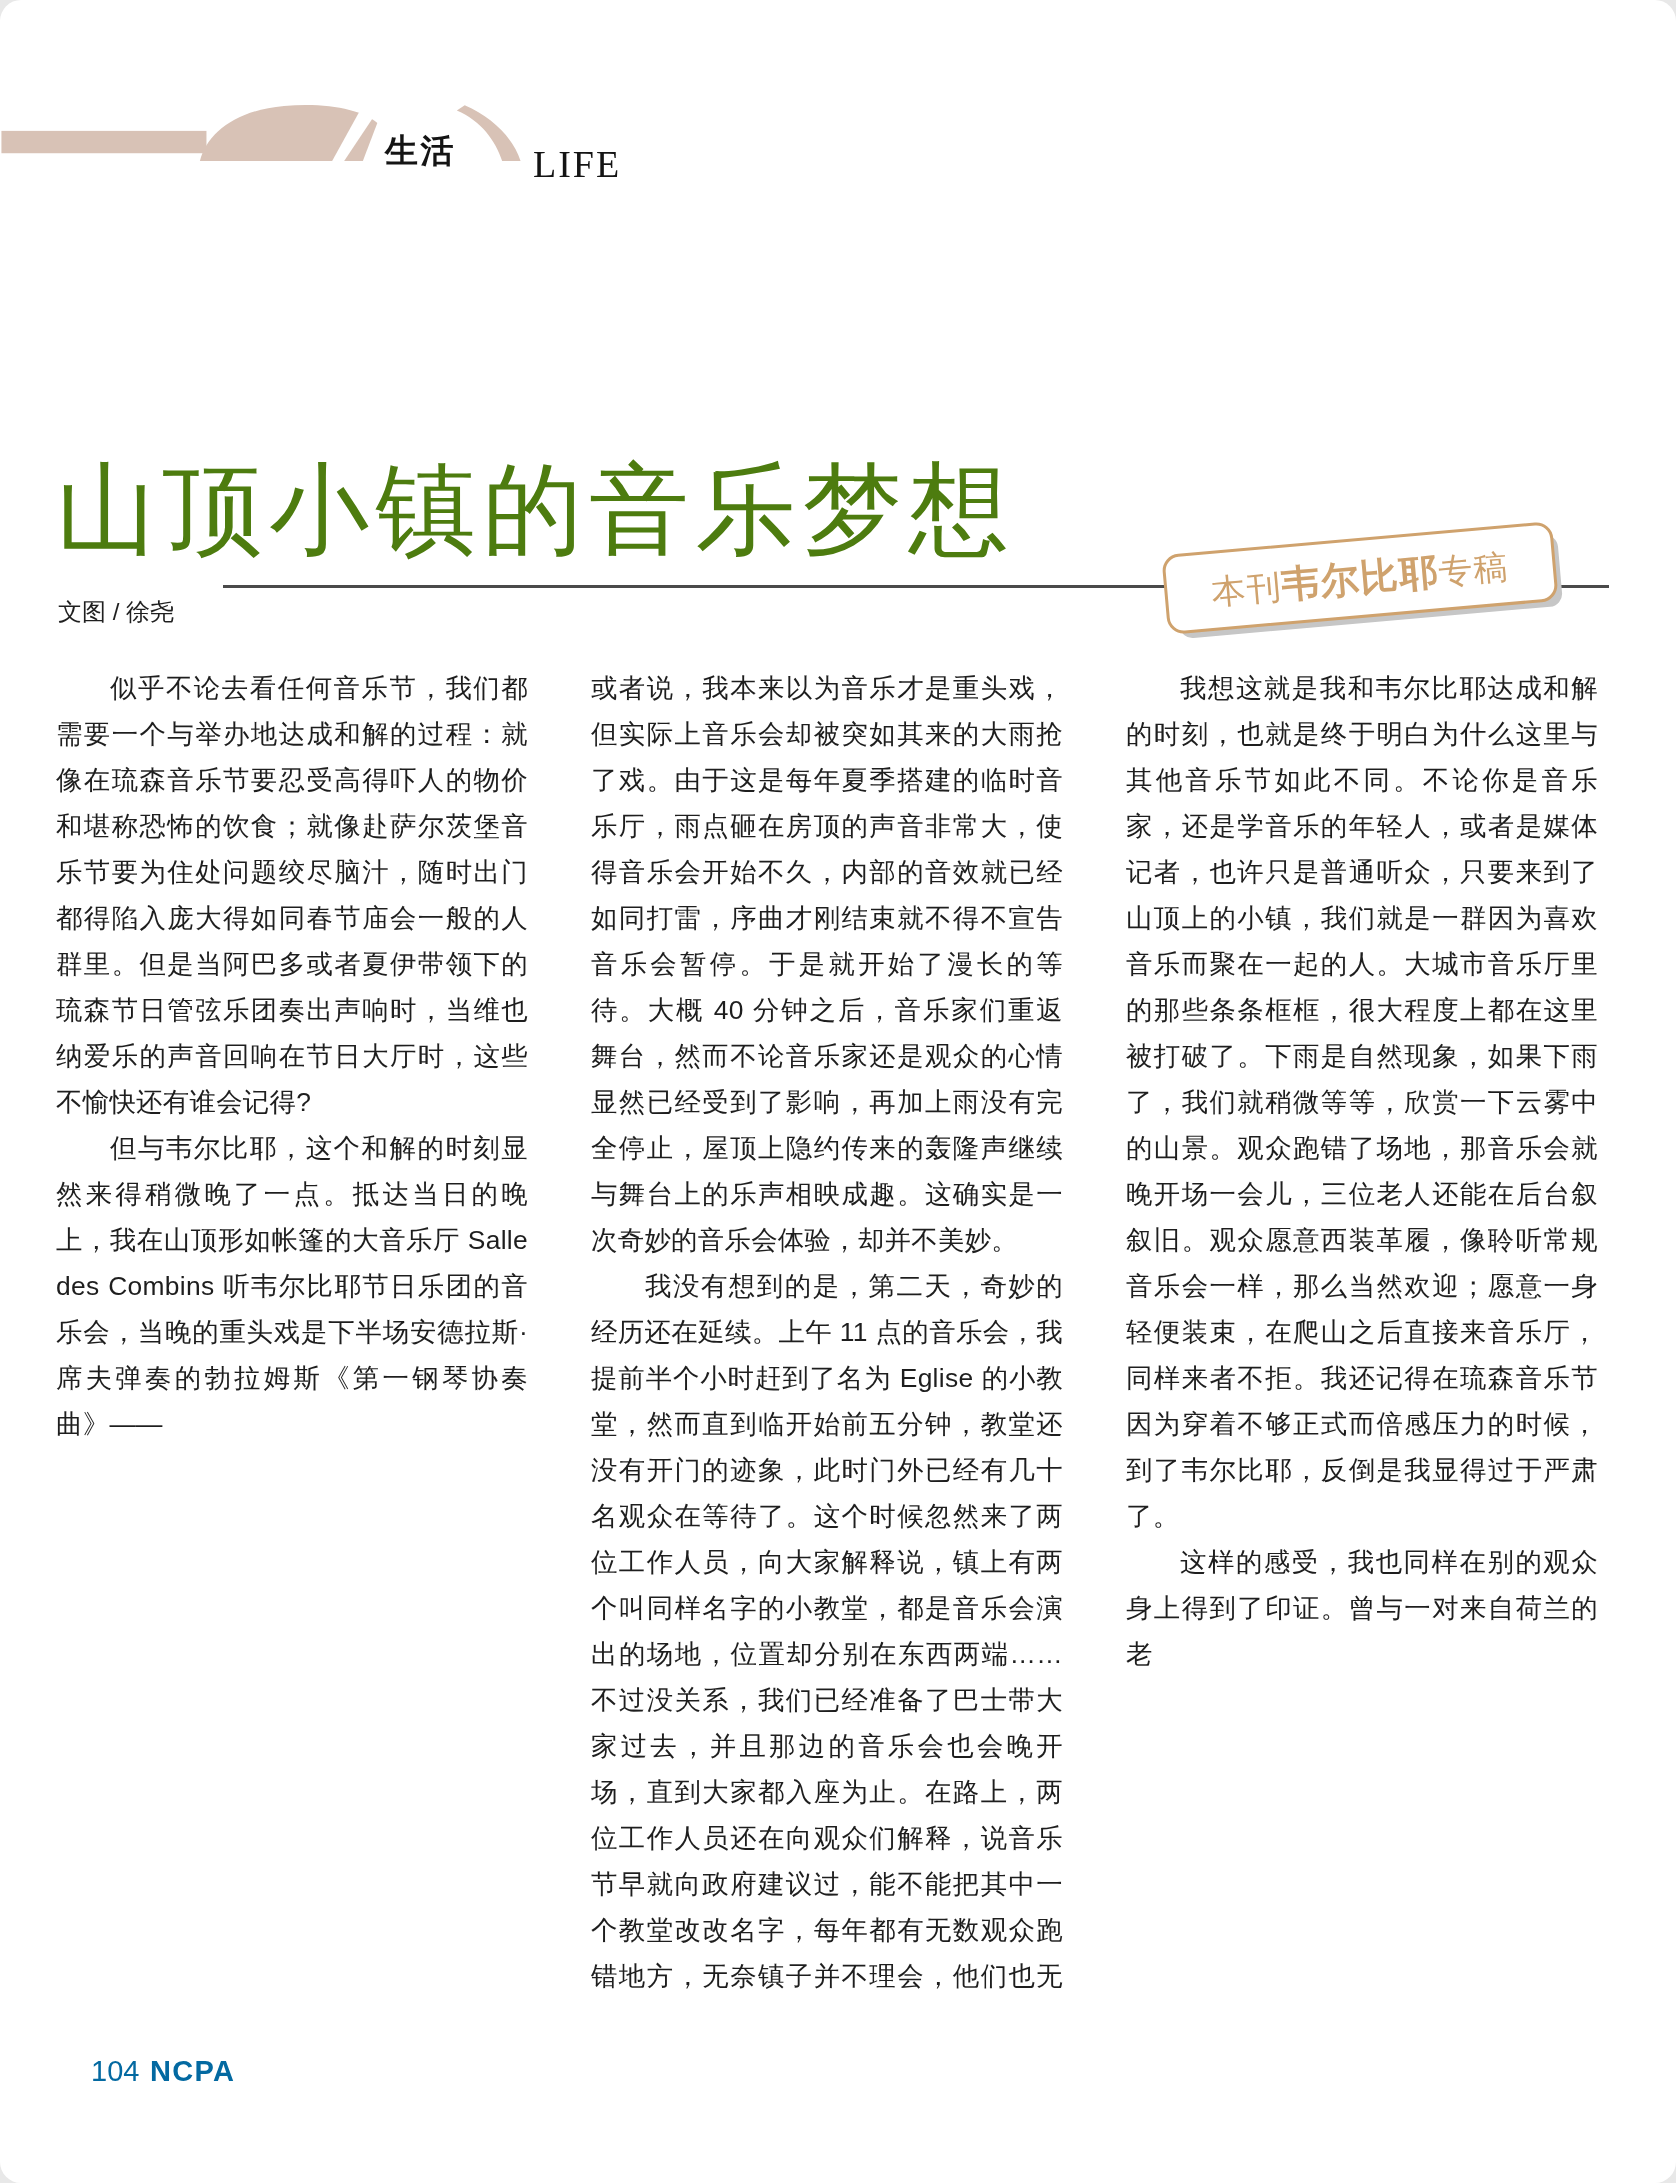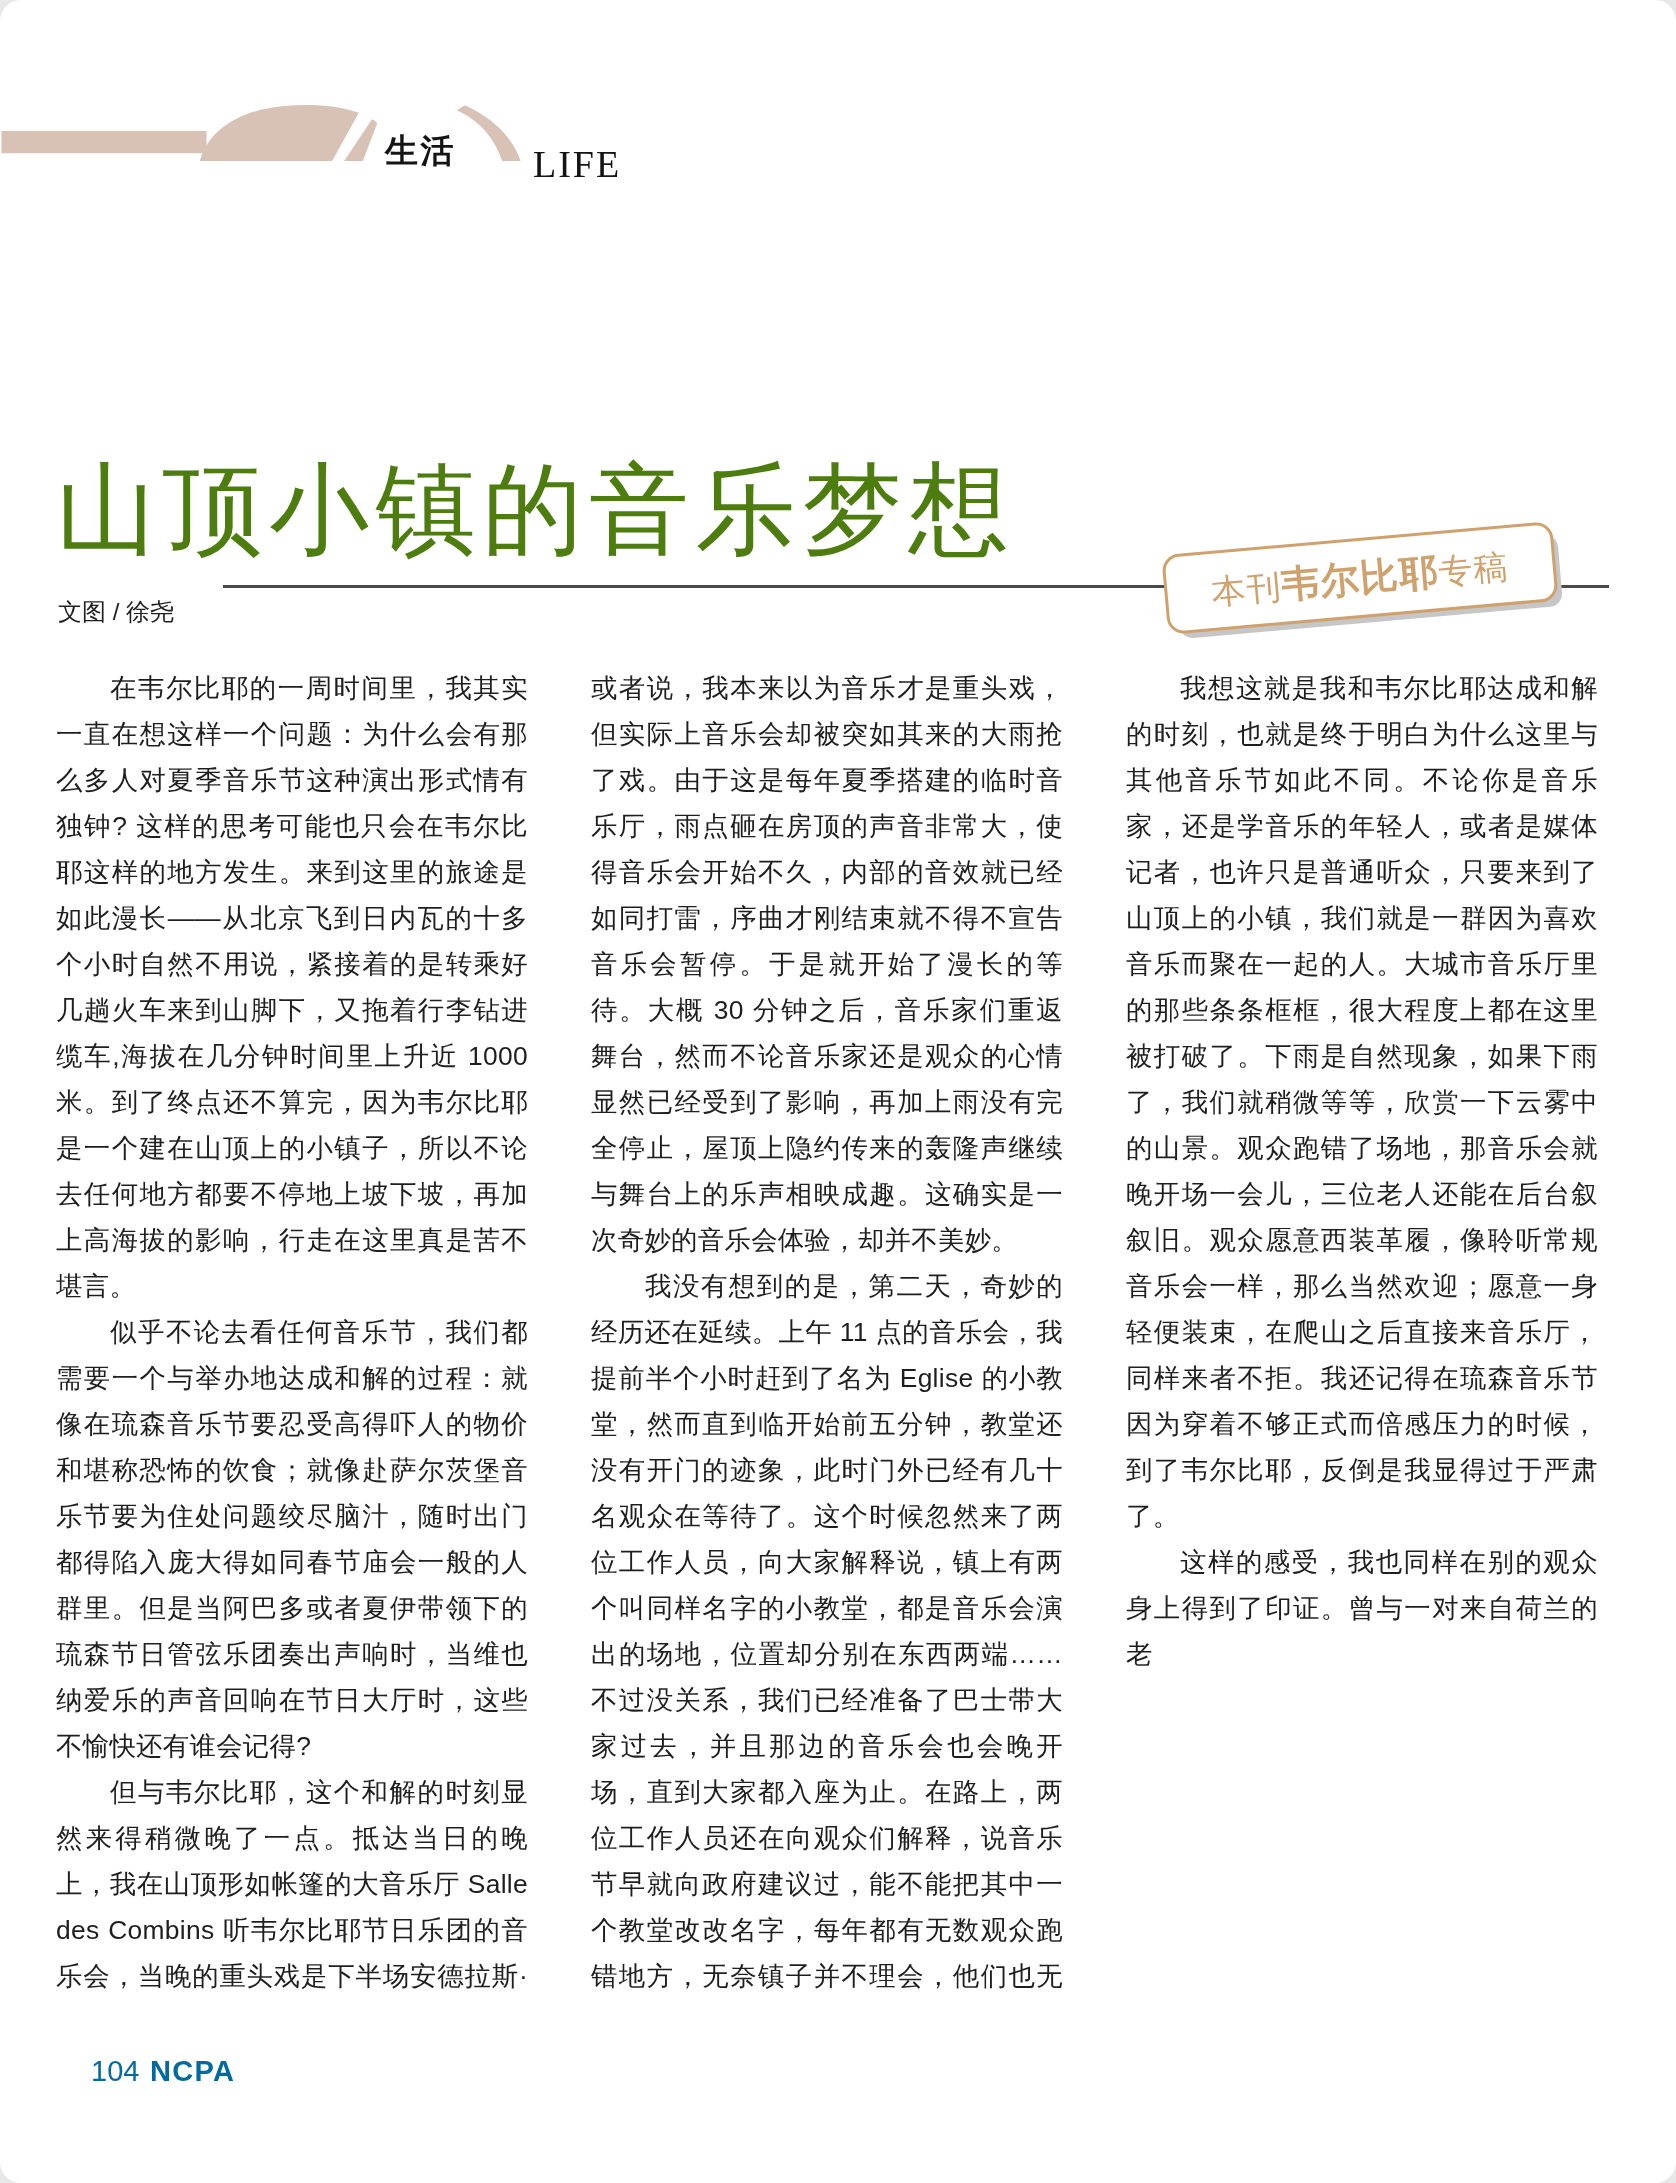--- a/index.html
+++ b/index.html
@@ -62,26 +62,25 @@
 
   <div class="byline">文图 / 徐尧</div>
   <div class="rule"></div>
 
   <div class="badge">
     <div class="badge-text"><span>本刊</span><span class="hl">韦尔比耶</span><span>专稿</span></div>
   </div>
 
   <div class="body-columns">
       <div class="col">
-        <p class="para indent">在韦尔比耶的一周时间里，我其实一直在想这样一个问题：为什么会有那么多人对夏季音乐节这种演出形式情有独钟? 这样的思考可能也只会在韦尔比耶这样的地方发生。来到这里的旅途是如此漫长——从北京飞到日内瓦的十多个小时自然不用说，紧接着的是转乘好几趟火车来到山脚下，又拖着行李钻进缆车,海拔在几分钟时间里上升近 1000 米。到了终点还不算完，因为韦尔比耶是一个建在山顶上的小镇子，所以不论去任何地方都要不停地上坡下坡，再加上高海拔的影响，行走在这里真是苦不堪言。</p>
         <p class="para indent">似乎不论去看任何音乐节，我们都需要一个与举办地达成和解的过程：就像在琉森音乐节要忍受高得吓人的物价和堪称恐怖的饮食；就像赴萨尔茨堡音乐节要为住处问题绞尽脑汁，随时出门都得陷入庞大得如同春节庙会一般的人群里。但是当阿巴多或者夏伊带领下的琉森节日管弦乐团奏出声响时，当维也纳爱乐的声音回响在节日大厅时，这些不愉快还有谁会记得?</p>
         <p class="para indent">但与韦尔比耶，这个和解的时刻显然来得稍微晚了一点。抵达当日的晚上，我在山顶形如帐篷的大音乐厅 Salle des Combins 听韦尔比耶节日乐团的音乐会，当晚的重头戏是下半场安德拉斯·席夫弹奏的勃拉姆斯《第一钢琴协奏曲》——</p>
       </div>
       <div class="col">
-        <p class="para">或者说，我本来以为音乐才是重头戏，但实际上音乐会却被突如其来的大雨抢了戏。由于这是每年夏季搭建的临时音乐厅，雨点砸在房顶的声音非常大，使得音乐会开始不久，内部的音效就已经如同打雷，序曲才刚结束就不得不宣告音乐会暂停。于是就开始了漫长的等待。大概 30 分钟之后，音乐家们重返舞台，然而不论音乐家还是观众的心情显然已经受到了影响，再加上雨没有完全停止，屋顶上隐约传来的轰隆声继续与舞台上的乐声相映成趣。这确实是一次奇妙的音乐会体验，却并不美妙。</p>
+        <p class="para">或者说，我本来以为音乐才是重头戏，但实际上音乐会却被突如其来的大雨抢了戏。由于这是每年夏季搭建的临时音乐厅，雨点砸在房顶的声音非常大，使得音乐会开始不久，内部的音效就已经如同打雷，序曲才刚结束就不得不宣告音乐会暂停。于是就开始了漫长的等待。大概 40 分钟之后，音乐家们重返舞台，然而不论音乐家还是观众的心情显然已经受到了影响，再加上雨没有完全停止，屋顶上隐约传来的轰隆声继续与舞台上的乐声相映成趣。这确实是一次奇妙的音乐会体验，却并不美妙。</p>
         <p class="para indent">我没有想到的是，第二天，奇妙的经历还在延续。上午 11 点的音乐会，我提前半个小时赶到了名为 Eglise 的小教堂，然而直到临开始前五分钟，教堂还没有开门的迹象，此时门外已经有几十名观众在等待了。这个时候忽然来了两位工作人员，向大家解释说，镇上有两个叫同样名字的小教堂，都是音乐会演出的场地，位置却分别在东西两端……不过没关系，我们已经准备了巴士带大家过去，并且那边的音乐会也会晚开场，直到大家都入座为止。在路上，两位工作人员还在向观众们解释，说音乐节早就向政府建议过，能不能把其中一个教堂改改名字，每年都有无数观众跑错地方，无奈镇子并不理会，他们也无能为力。</p>
       </div>
       <div class="col">
         <p class="para indent">我想这就是我和韦尔比耶达成和解的时刻，也就是终于明白为什么这里与其他音乐节如此不同。不论你是音乐家，还是学音乐的年轻人，或者是媒体记者，也许只是普通听众，只要来到了山顶上的小镇，我们就是一群因为喜欢音乐而聚在一起的人。大城市音乐厅里的那些条条框框，很大程度上都在这里被打破了。下雨是自然现象，如果下雨了，我们就稍微等等，欣赏一下云雾中的山景。观众跑错了场地，那音乐会就晚开场一会儿，三位老人还能在后台叙叙旧。观众愿意西装革履，像聆听常规音乐会一样，那么当然欢迎；愿意一身轻便装束，在爬山之后直接来音乐厅，同样来者不拒。我还记得在琉森音乐节因为穿着不够正式而倍感压力的时候，到了韦尔比耶，反倒是我显得过于严肃了。</p>
         <p class="para indent">这样的感受，我也同样在别的观众身上得到了印证。曾与一对来自荷兰的老</p>
       </div>
     </div>
 
   <div class="footer">
     <span>104</span><span class="brand">NCPA</span>

